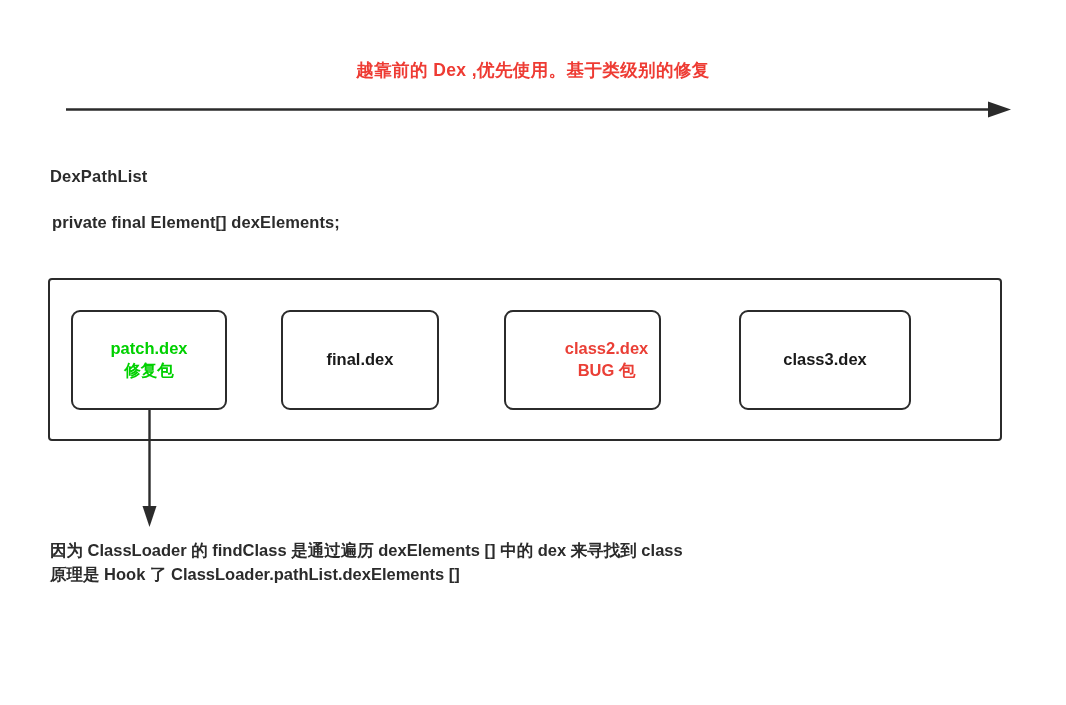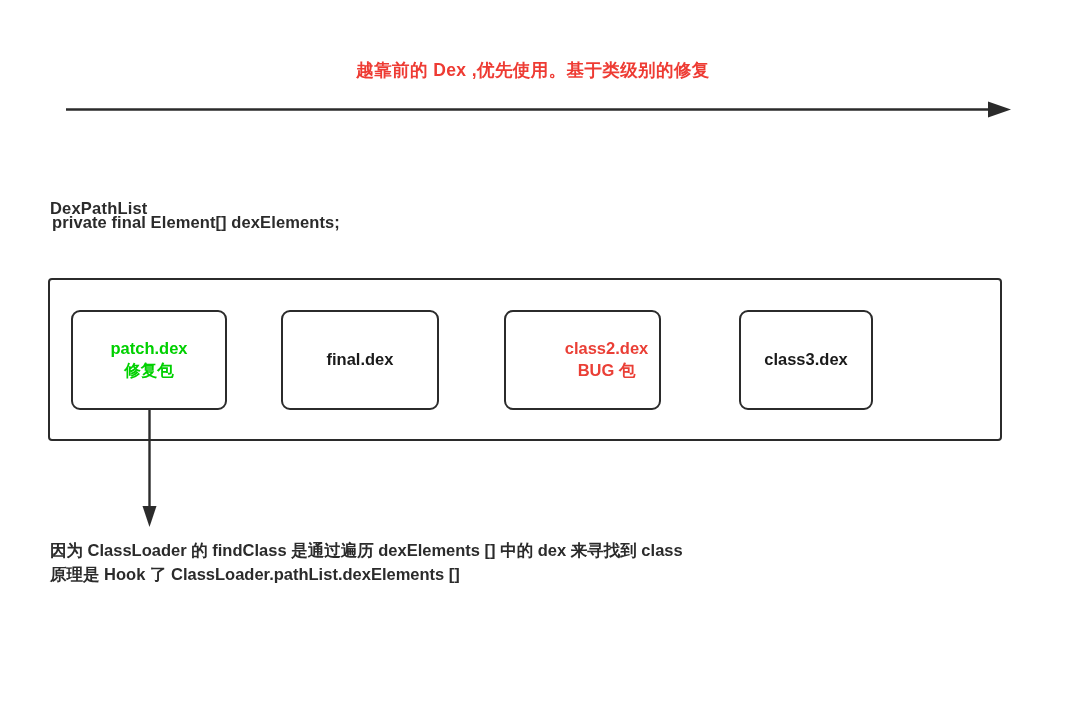--- a/index.html
+++ b/index.html
@@ -51,21 +51,20 @@
   
   .label-dexpathlist {
     position: absolute;
     left: 50px;
     top: 167px;
     font-size: 16.5px;
     font-weight: bold;
     letter-spacing: 0.2px;
     color: #2b2b2b;
     white-space: nowrap;
-    margin-top: 32px;
   }
   .label-field {
     position: absolute;
     left: 52px;
     top: 213px;
     font-size: 16.5px;
     font-weight: bold;
     letter-spacing: 0.1px;
     color: #2b2b2b;
     white-space: nowrap;
@@ -100,21 +99,21 @@
     line-height: 1.32;
   }
   .dex-box .line {
     font-size: 16.5px;
     font-weight: bold;
     white-space: nowrap;
   }
   .dex-box-0 { left: 71px;  width: 156px; }
   .dex-box-1 { left: 281px; width: 158px; }
   .dex-box-2 { left: 504px; width: 157px; }
-  .dex-box-3 { left: 739px; width: 134px; }
+  .dex-box-3 { left: 739px; width: 172px; }
 
   .text-green { color: #00d000; }
   .text-red   { color: #ea3f36; margin-left: 48px; }
   .text-dark  { color: #1a1a1a; }
 
   
   .down-arrow-svg {
     position: absolute;
     left: 134px;
     top: 408px;

